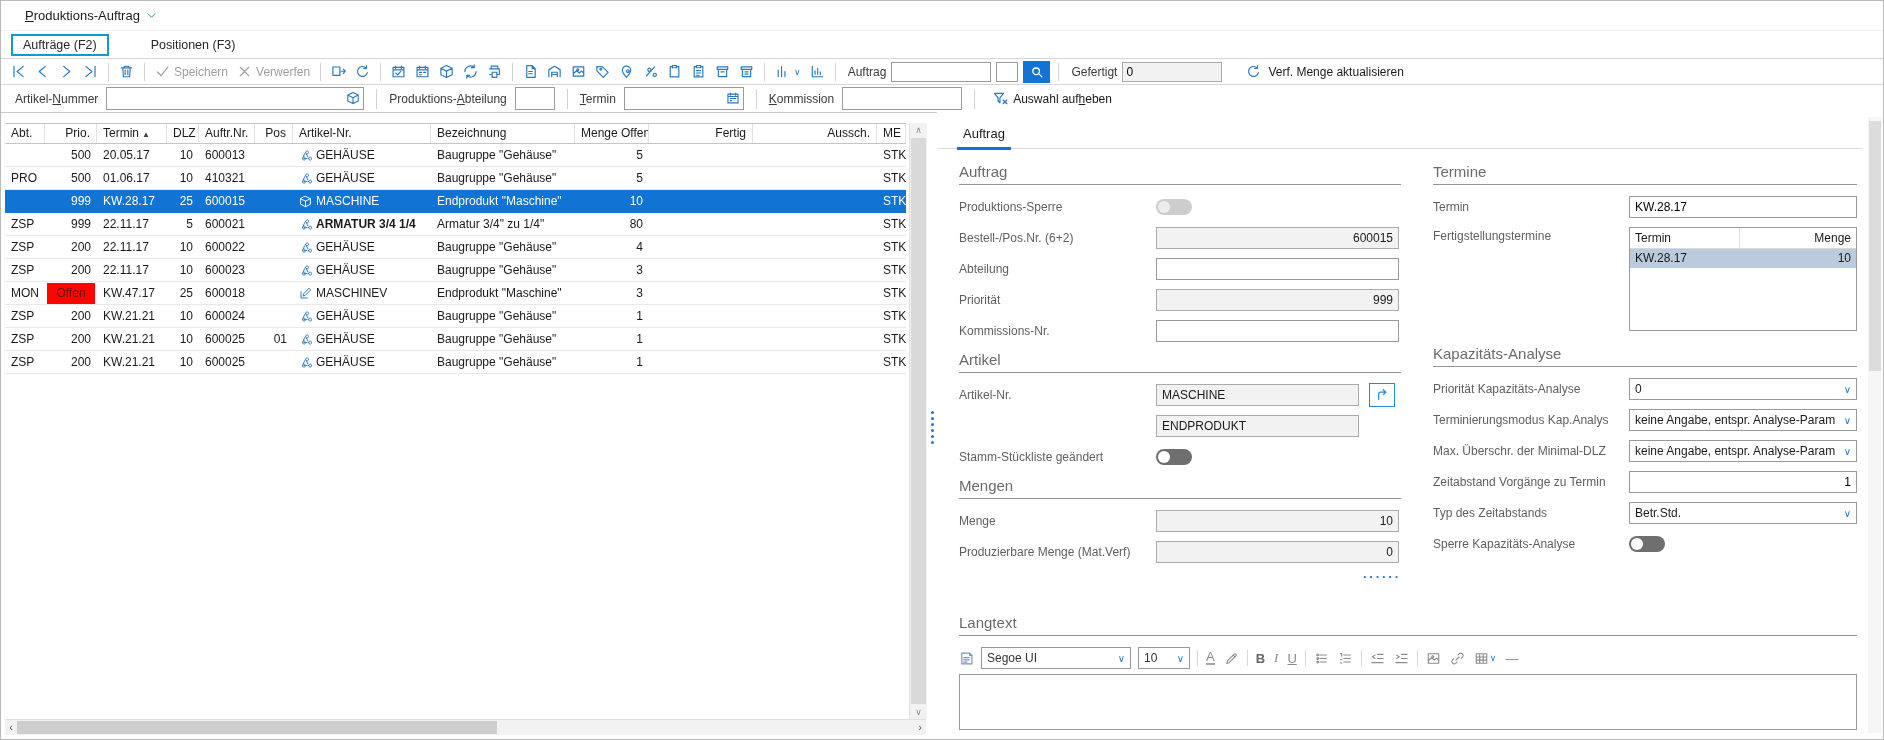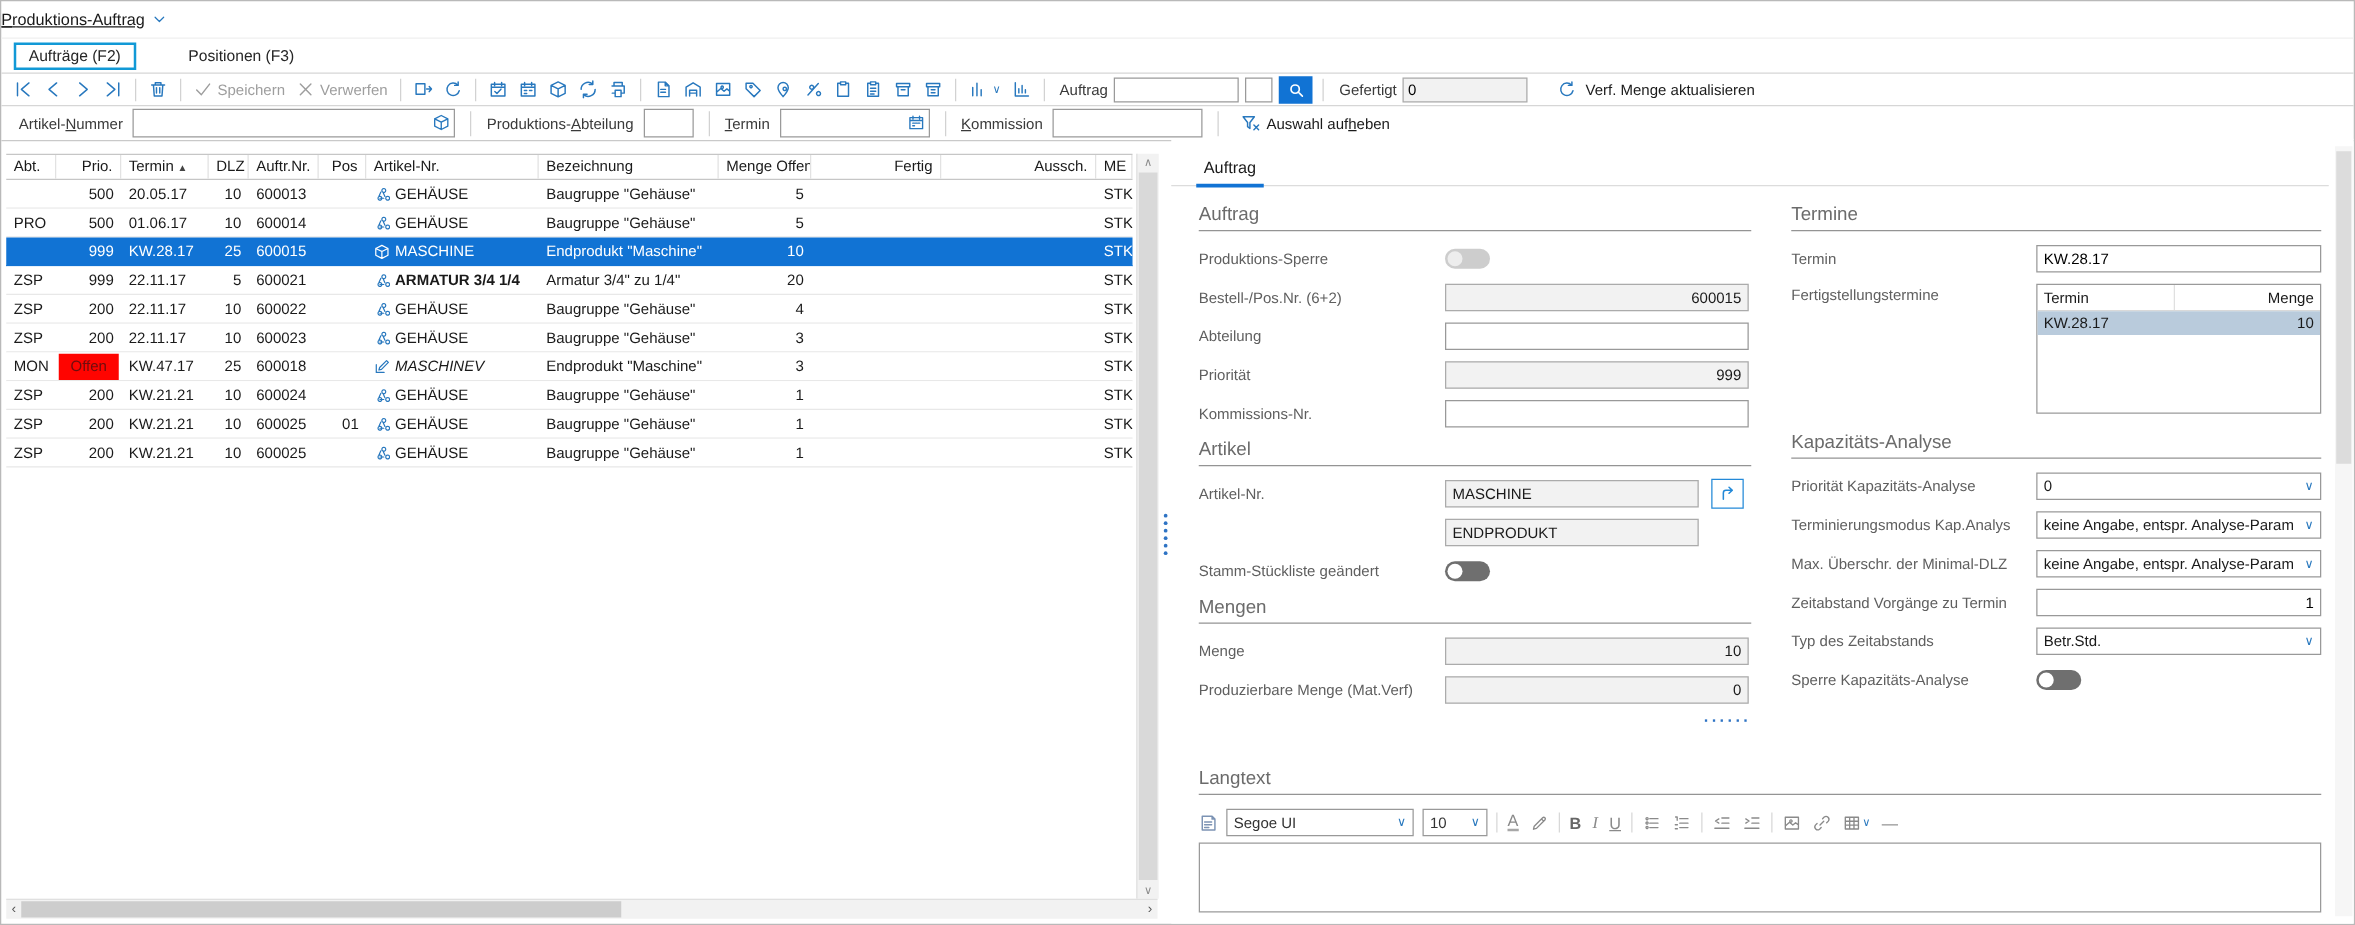--- a/index.html
+++ b/index.html
@@ -2,21 +2,21 @@
 <html><head>
 <meta charset="utf-8">
 <style>
   html,body{margin:0;padding:0;background:#fff;}
   #app{position:relative;width:1884px;height:740px;box-sizing:border-box;border:1px solid #b9b9b9;
        font-family:"Liberation Sans","DejaVu Sans",sans-serif;font-size:12px;color:#1a1a1a;background:#fff;overflow:hidden;}
   .icn{width:15px;height:15px;fill:none;stroke:currentColor;stroke-width:1.25;stroke-linecap:round;stroke-linejoin:round;display:block;}
   u{text-decoration:underline;}
 
   
-  .menu-bar{height:29px;display:flex;align-items:center;gap:6px;border-bottom:1px solid #f0f0f0;text-decoration:underline;}
+  .menu-bar{height:29px;display:flex;align-items:center;padding-left:24px;gap:6px;border-bottom:1px solid #f0f0f0;}
   .menu-title{font-size:13px;color:#1a1a1a;}
   .menu-chev{color:#2878be;}
   .menu-chev .icn{width:11px;height:11px;stroke-width:1.4;}
 
   
   .tabstrip{height:27px;display:flex;align-items:center;gap:30px;padding-left:10px;border-bottom:1px solid #d6d6d6;}
   .tab{font-size:12.5px;color:#262626;padding:4px 12px;cursor:default;}
   .tab.active{border:2px solid #1199d6;padding:2px 10px;}
 
   
@@ -387,21 +387,21 @@
             <span class="tcell ar" style="width: 74px; flex: 0 0 74px;">5</span>
             <span class="tcell ar" style="width: 104px; flex: 0 0 104px;"></span>
             <span class="tcell ar" style="width: 124px; flex: 0 0 124px;"></span>
             <span class="tcell al" style="width: 29px; flex: 0 0 29px;">STK</span>
           </div>
           <div class="trow">
             <span class="tcell al" style="width: 40px; flex: 0 0 40px;">PRO</span>
             <span class="tcell ar" style="width: 52px; flex: 0 0 52px;">500</span>
             <span class="tcell al" style="width: 70px; flex: 0 0 70px; text-align: center;">01.06.17</span>
             <span class="tcell ar" style="width: 32px; flex: 0 0 32px;">10</span>
-            <span class="tcell al" style="width: 56px; flex: 0 0 56px;">600014</span>
+            <span class="tcell al" style="width: 56px; flex: 0 0 56px;">410321</span>
             <span class="tcell ar" style="width: 38px; flex: 0 0 38px;"></span>
             <span class="tcell al" style="width: 138px; flex: 0 0 138px;">
               <span class="cell-icon">
                 <svg class="icn" viewBox="0 0 16 16">
                   <path d="M8 4.2a1.9 1.9 0 1 0 0-.01 M4.2 11.8a1.9 1.9 0 1 0 0-.01 M11.8 11.8a1.9 1.9 0 1 0 0-.01 M7 5.7 5 10 M9 5.7l2 4.3 M6.1 11.8h3.8"></path>
                 </svg>
               </span>
               <span>GEHÄUSE</span>
             </span>
             <span class="tcell al" style="width: 144px; flex: 0 0 144px;">Baugruppe "Gehäuse"</span>
@@ -440,21 +440,21 @@
             <span class="tcell ar" style="width: 38px; flex: 0 0 38px;"></span>
             <span class="tcell al" style="width: 138px; flex: 0 0 138px; font-weight: bold;">
               <span class="cell-icon">
                 <svg class="icn" viewBox="0 0 16 16">
                   <path d="M8 4.2a1.9 1.9 0 1 0 0-.01 M4.2 11.8a1.9 1.9 0 1 0 0-.01 M11.8 11.8a1.9 1.9 0 1 0 0-.01 M7 5.7 5 10 M9 5.7l2 4.3 M6.1 11.8h3.8"></path>
                 </svg>
               </span>
               <span>ARMATUR 3/4 1/4</span>
             </span>
             <span class="tcell al" style="width: 144px; flex: 0 0 144px;">Armatur 3/4" zu 1/4"</span>
-            <span class="tcell ar" style="width: 74px; flex: 0 0 74px;">20</span>
+            <span class="tcell ar" style="width: 74px; flex: 0 0 74px;">80</span>
             <span class="tcell ar" style="width: 104px; flex: 0 0 104px;"></span>
             <span class="tcell ar" style="width: 124px; flex: 0 0 124px;"></span>
             <span class="tcell al" style="width: 29px; flex: 0 0 29px;">STK</span>
           </div>
           <div class="trow">
             <span class="tcell al" style="width: 40px; flex: 0 0 40px;">ZSP</span>
             <span class="tcell ar" style="width: 52px; flex: 0 0 52px;">200</span>
             <span class="tcell al" style="width: 70px; flex: 0 0 70px;">22.11.17</span>
             <span class="tcell ar" style="width: 32px; flex: 0 0 32px;">10</span>
             <span class="tcell al" style="width: 56px; flex: 0 0 56px;">600022</span>
@@ -496,21 +496,21 @@
           </div>
           <div class="trow">
             <span class="tcell al" style="width: 40px; flex: 0 0 40px; text-align: right;">MON</span>
             <span class="tcell ar" style="width: 52px; flex: 0 0 52px; padding: 1px 2px;">
               <span class="sperre-badge">Offen</span>
             </span>
             <span class="tcell al" style="width: 70px; flex: 0 0 70px;">KW.47.17</span>
             <span class="tcell ar" style="width: 32px; flex: 0 0 32px;">25</span>
             <span class="tcell al" style="width: 56px; flex: 0 0 56px;">600018</span>
             <span class="tcell ar" style="width: 38px; flex: 0 0 38px;"></span>
-            <span class="tcell al" style="width: 138px; flex: 0 0 138px; font-style: italic;">
+            <span class="tcell al" style="width: 138px; flex: 0 0 138px;">
               <span class="cell-icon">
                 <svg class="icn" viewBox="0 0 16 16">
                   <path d="M2.5 5.8v7.7h7.7 M12.6 1.8l1.8 1.8-6.8 6.8-2.5.7.7-2.5z"></path>
                 </svg>
               </span>
               <span>MASCHINEV</span>
             </span>
             <span class="tcell al" style="width: 144px; flex: 0 0 144px;">Endprodukt "Maschine"</span>
             <span class="tcell ar" style="width: 74px; flex: 0 0 74px;">3</span>
             <span class="tcell ar" style="width: 104px; flex: 0 0 104px;"></span>

